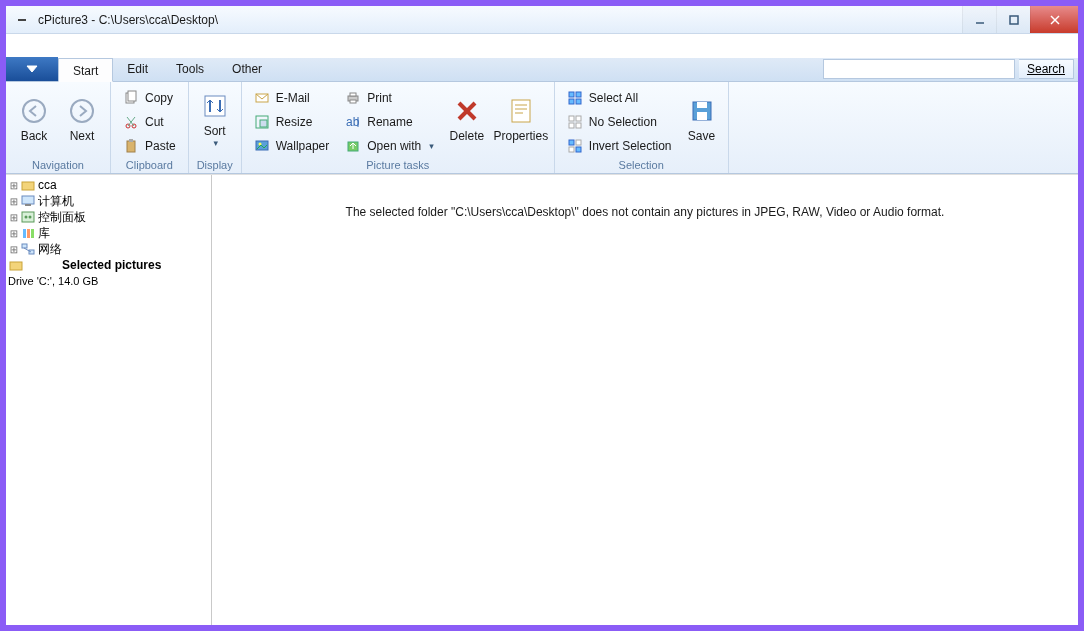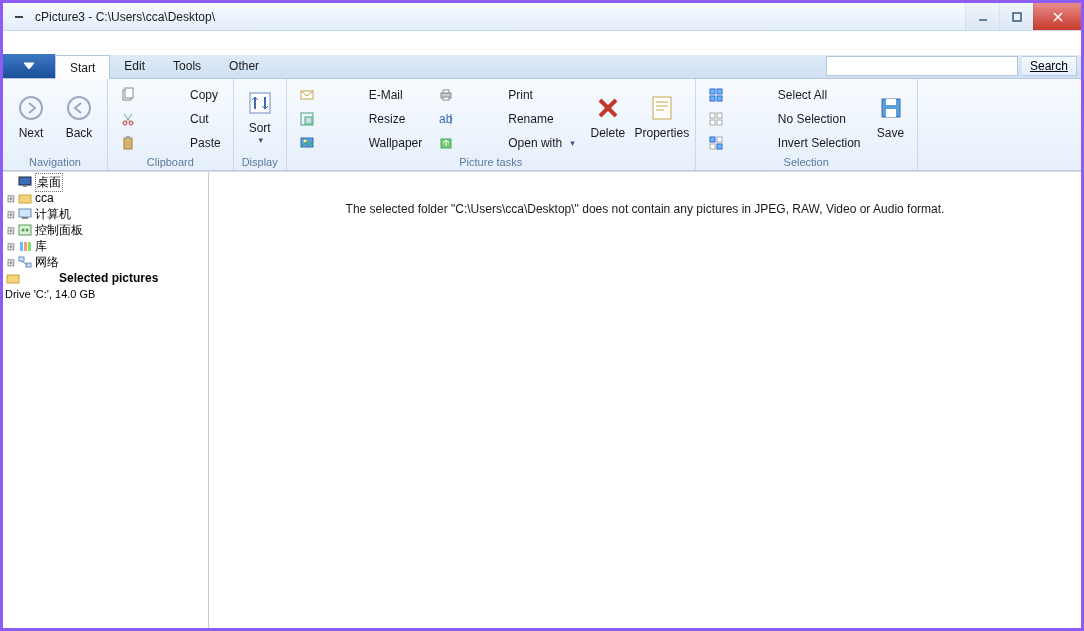--- a/index.html
+++ b/index.html
@@ -1,17 +1,17 @@
 <!DOCTYPE html>
 <html><head>
 <meta charset="utf-8">
 <style>
 * { box-sizing: border-box; margin: 0; padding: 0; font-family: "Segoe UI", Tahoma, sans-serif; font-size: 12px; }
 body { background: #fff; overflow: hidden; }
-.window { width: 1084px; height: 631px; border: 3px solid #8b5cf6; display: flex; flex-direction: column; background: #fff; }
+.window { width: 1084px; height: 631px; border: 6px solid #8b5cf6; display: flex; flex-direction: column; background: #fff; }
 
 
 .titlebar { height: 28px; background: linear-gradient(#f7fbff, #e3eefb); display: flex; align-items: center; border-bottom: 1px solid #c9d8ea; }
 .titlebar .icon-slot { width: 20px; height: 20px; margin-left: 6px; display: flex; align-items: center; justify-content: center; color: #444; }
 .titlebar .title { margin-left: 6px; color: #1a1a1a; }
 .titlebar .spacer { flex: 1; }
 .win-controls { display: flex; height: 100%; }
 .win-btn { width: 34px; display: flex; align-items: center; justify-content: center; border-left: 1px solid rgba(0,0,0,0.05); background: linear-gradient(#f0f5fb,#dce8f6); cursor: default; }
 .win-btn.close { width: 48px; background: linear-gradient(#e78b8b,#c83b2c); }
 .win-btn.close svg { stroke: #fff; }
@@ -34,21 +34,21 @@
 .group-body { flex: 1; display: flex; align-items: flex-start; }
 .group-label { text-align: center; color: #5a7aa0; font-size: 11px; padding: 1px 0 2px; }
 
 .bigbtn { display: flex; flex-direction: column; align-items: center; justify-content: center; width: 48px; height: 72px; cursor: default; }
 .bigbtn .ico { width: 28px; height: 28px; display: flex; align-items: center; justify-content: center; }
 .bigbtn .lbl { margin-top: 4px; color: #1a1a1a; }
 
 .smallcol { display: flex; flex-direction: column; gap: 4px; padding: 4px 4px 0; }
 .smallbtn { display: flex; align-items: center; gap: 6px; height: 20px; padding: 0 4px; cursor: default; white-space: nowrap; }
 .smallbtn .ico { width: 16px; height: 16px; display: flex; align-items: center; justify-content: center; }
-.smallbtn .lbl { color: #1a1a1a; margin-left: 48px; }
+.smallbtn .lbl { color: #1a1a1a; }
 .dd { font-size: 9px; color: #3a5a7a; margin-left: 2px; }
 
 
 svg { overflow: visible; }
 
 
 .content { flex: 1; display: flex; border-top: 1px solid #e0e0e0; }
 .sidebar { width: 206px; border-right: 1px solid #c9c9c9; background: #fff; padding: 2px 0; overflow: auto; }
 .tree-row { display: flex; align-items: center; height: 16px; padding: 0 2px; cursor: default; }
 .tw { width: 12px; text-align: center; color: #6a6a6a; font-size: 10px; }
@@ -113,33 +113,33 @@
   </div>
 
   <div class="ribbon">
 
     <div class="group">
       <div class="group-body">
         <div class="bigbtn">
           <div class="ico">
             <svg width="26" height="26">
                 <circle cx="13" cy="13" r="11" fill="none" stroke="#9aaac0" stroke-width="2"></circle>
-                <polyline points="11,8 17,13 11,18" fill="none" stroke="#9aaac0" stroke-width="2"></polyline>
-              </svg>
-          </div>
-          <div class="lbl">Next</div>
+                <polyline points="15,8 9,13 15,18" fill="none" stroke="#9aaac0" stroke-width="2"></polyline>
+              </svg>
+          </div>
+          <div class="lbl">Back</div>
         </div>
         <div class="bigbtn">
           <div class="ico">
             <svg width="26" height="26">
                 <circle cx="13" cy="13" r="11" fill="none" stroke="#9aaac0" stroke-width="2"></circle>
-                <polyline points="15,8 9,13 15,18" fill="none" stroke="#9aaac0" stroke-width="2"></polyline>
-              </svg>
-          </div>
-          <div class="lbl">Back</div>
+                <polyline points="11,8 17,13 11,18" fill="none" stroke="#9aaac0" stroke-width="2"></polyline>
+              </svg>
+          </div>
+          <div class="lbl">Next</div>
         </div>
       </div>
       <div class="group-label">Navigation</div>
     </div>
 
     <div class="group">
       <div class="group-body">
         <div class="smallcol">
           <div class="smallbtn">
             <div class="ico">
@@ -331,30 +331,20 @@
         </div>
       </div>
       <div class="group-label">Selection</div>
     </div>
 
   </div>
 
   <div class="content">
 
     <div class="sidebar">
-      <div class="tree-row">
-        <span class="tw"></span>
-        <span class="ticon">
-            <svg width="14" height="12">
-              <rect x="1" y="1" width="12" height="8" fill="#3a6db5" stroke="#224"></rect>
-              <rect x="5" y="9" width="4" height="2" fill="#888"></rect>
-            </svg>
-          </span>
-        <span class="tlabel selected-box">桌面</span>
-      </div>
       <div class="tree-row" style="padding-left:2px">
         <span class="tw">⊞</span>
         <span class="ticon">
             <svg width="14" height="12">
               <rect x="1" y="3" width="12" height="8" fill="#f3d47a" stroke="#caa43a"></rect>
             </svg>
           </span>
         <span class="tlabel">cca</span>
       </div>
       <div class="tree-row">

